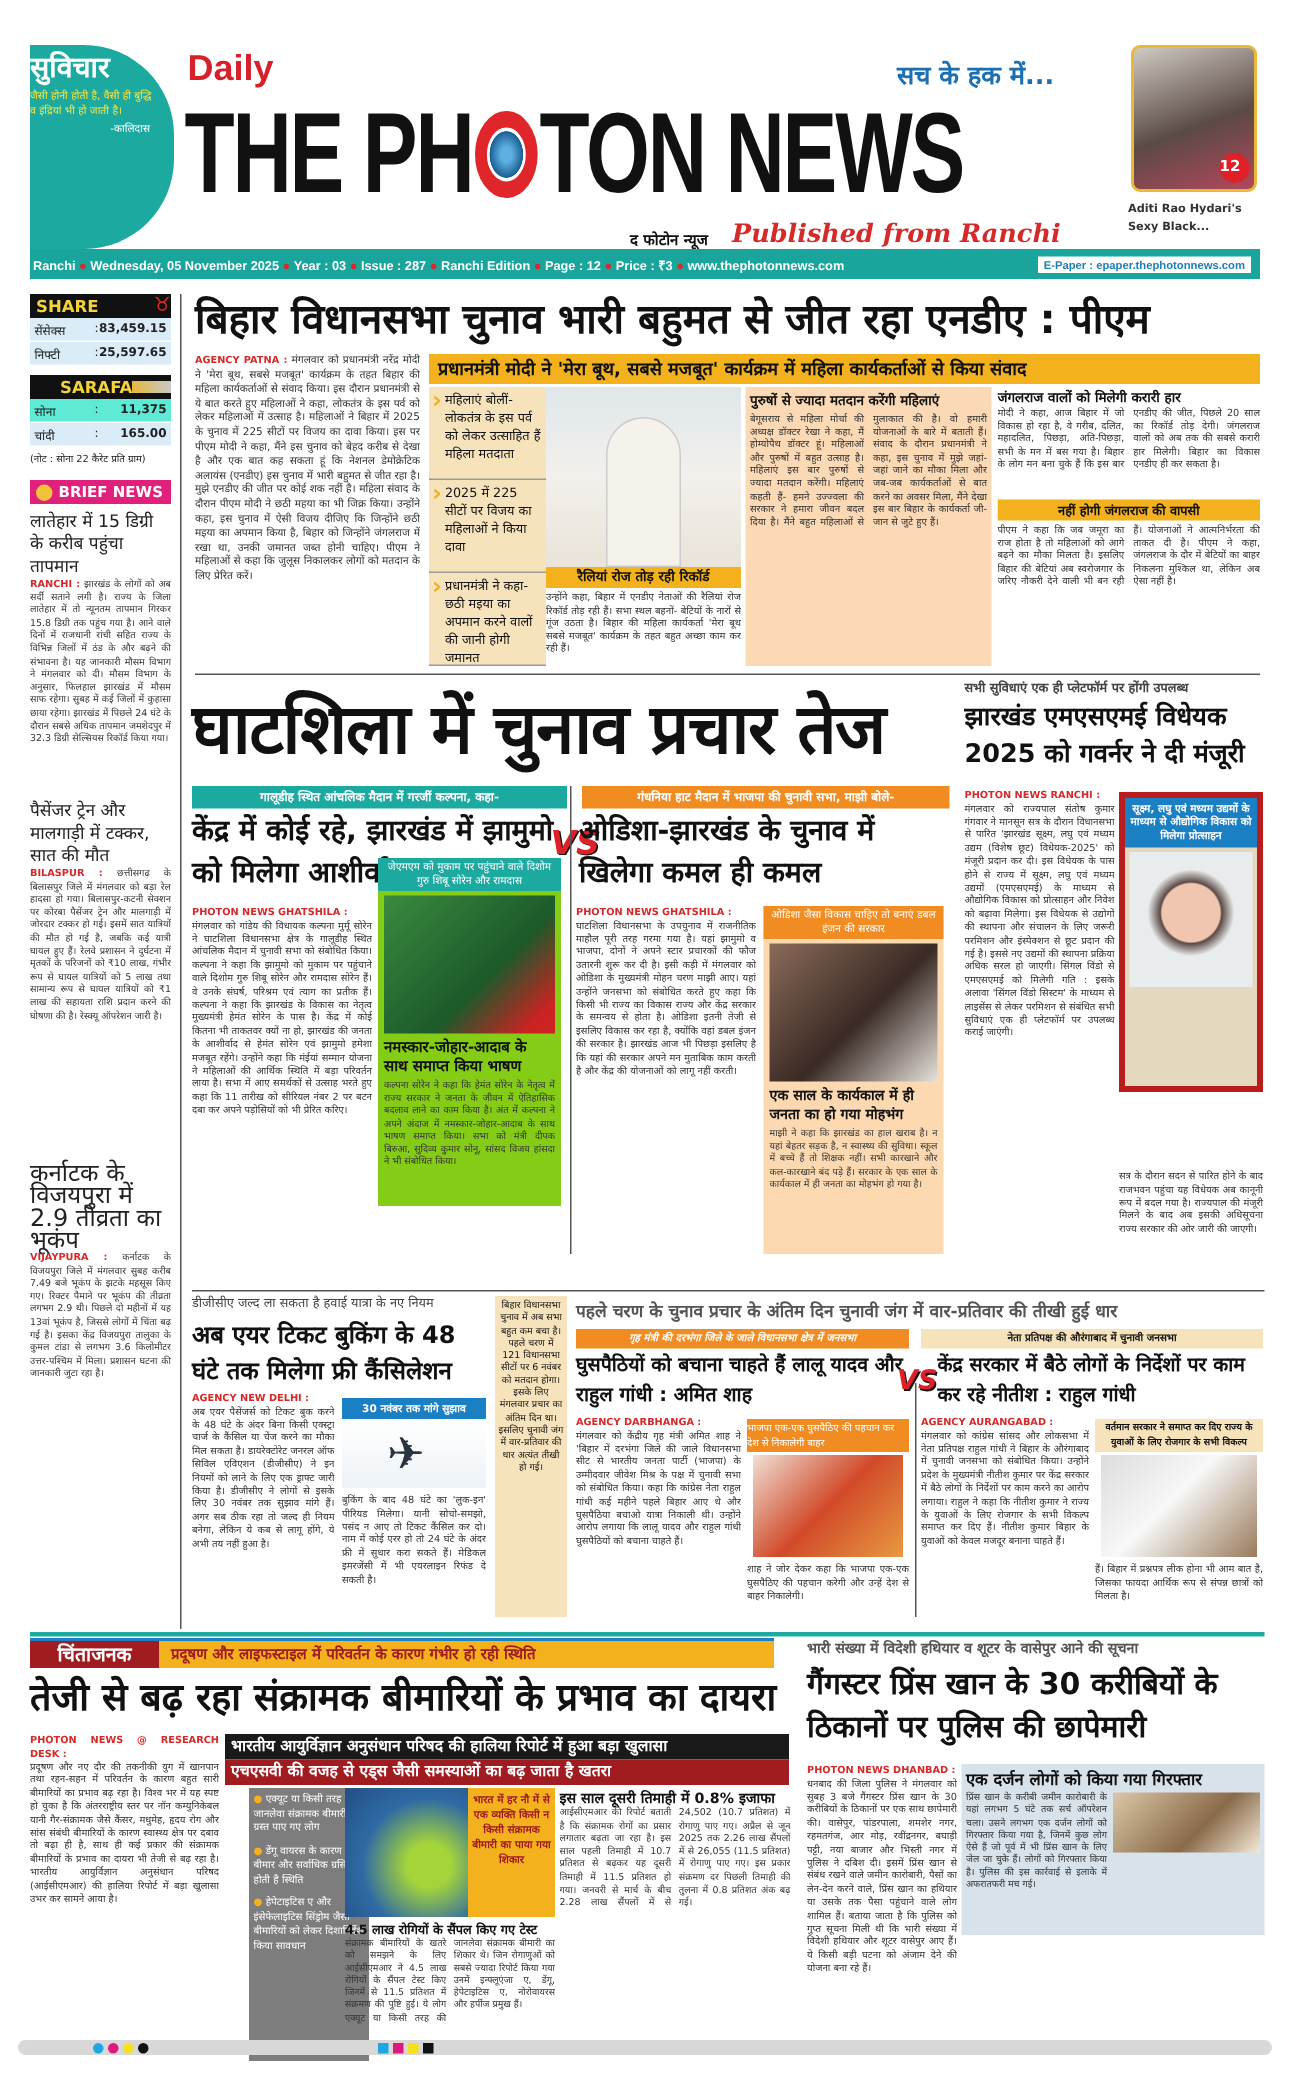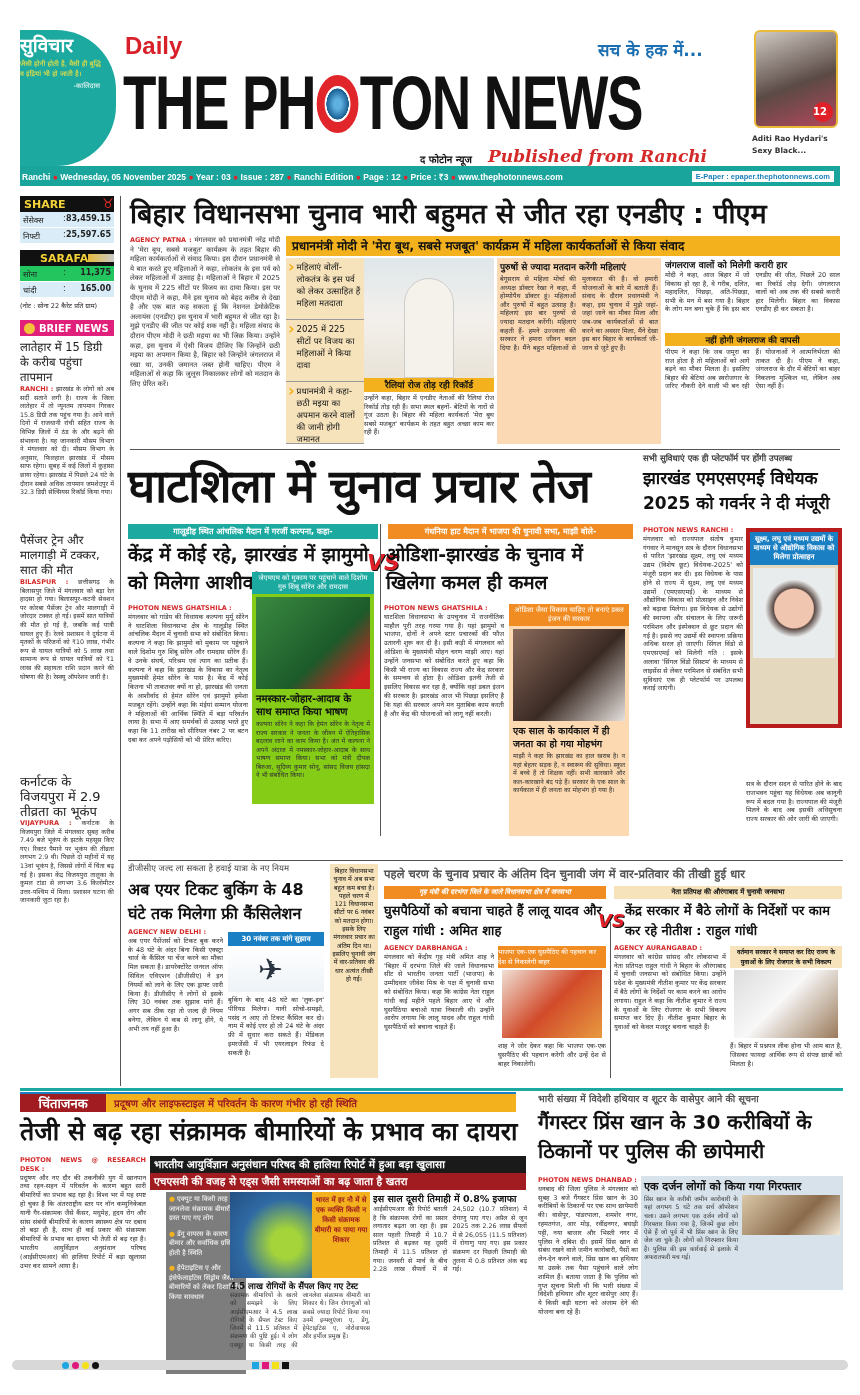--- a/index.html
+++ b/index.html
@@ -54,21 +54,21 @@
         <span style="width: 40px;">निफ्टी</span>
         <span>:</span>
         <span style="margin-left: auto; font-weight: bold;">25,597.65</span>
       </div>
     </div>
   <div style="background:#111;height:16px;display:flex;align-items:center;padding-left:20px;margin-top:6px">
     <span style="color:#f3d23a;font-weight:bold;font-size:11px">SARAFA</span>
     <span style="margin-left:auto;width:30px;height:8px;background:linear-gradient(90deg,#e5b93a,#c9c9c9)"></span>
   </div>
   <div id="sarafa-rows">
-      <div style="display: flex; font-size: 8px; background: #22c55e; border-bottom: 1px solid rgb(255, 255, 255); padding: 2px 3px; color: rgb(34, 34, 34); justify-content: flex-end;">
+      <div style="display: flex; font-size: 8px; background: #5eead4; border-bottom: 1px solid rgb(255, 255, 255); padding: 2px 3px; color: rgb(34, 34, 34); justify-content: flex-end;">
         <span style="width: 40px;">सोना</span>
         <span>:</span>
         <span style="margin-left: auto; font-weight: bold;">11,375</span>
       </div>
       <div style="display: flex; font-size: 8px; background: rgb(217, 236, 247); border-bottom: 1px solid rgb(255, 255, 255); padding: 2px 3px; color: rgb(34, 34, 34);">
         <span style="width: 40px;">चांदी</span>
         <span>:</span>
         <span style="margin-left: auto; font-weight: bold;">165.00</span>
       </div>
     </div>
@@ -81,21 +81,21 @@
 <div class="abs" id="briefs" style="left:20px;top:340px;width:94px">
     <div style="margin-bottom: 6px;">
       <div style="font-size: 11.5px; line-height: 15px; color: rgb(34, 34, 34);">लातेहार में 15 डिग्री के करीब पहुंचा तापमान</div>
       <div class="body-text" style="font-size: 6.3px; line-height: 8.6px; height: 142px; overflow: hidden;"><span class="dateline">RANCHI : </span><span>झारखंड के लोगों को अब सर्दी सताने लगी है। राज्य के जिला लातेहार में तो न्यूनतम तापमान गिरकर 15.8 डिग्री तक पहुंच गया है। आने वाले दिनों में राजधानी रांची सहित राज्य के विभिन्न जिलों में ठंड के और बढ़ने की संभावना है। यह जानकारी मौसम विभाग ने मंगलवार को दी। मौसम विभाग के अनुसार, फिलहाल झारखंड में मौसम साफ रहेगा। सुबह में कई जिलों में कुहासा छाया रहेगा। झारखंड में पिछले 24 घंटे के दौरान सबसे अधिक तापमान जमशेदपुर में 32.3 डिग्री सेल्सियस रिकॉर्ड किया गया।</span></div>
     </div>
     <div style="margin-bottom: 6px;">
       <div style="font-size: 11.5px; line-height: 15px; color: rgb(34, 34, 34);">पैसेंजर ट्रेन और मालगाड़ी में टक्कर, सात की मौत</div>
       <div class="body-text" style="font-size: 6.3px; line-height: 8.6px; height: 190px; overflow: hidden;"><span class="dateline">BILASPUR : </span><span>छत्तीसगढ़ के बिलासपुर जिले में मंगलवार को बड़ा रेल हादसा हो गया। बिलासपुर-कटनी सेक्शन पर कोरबा पैसेंजर ट्रेन और मालगाड़ी में जोरदार टक्कर हो गई। इसमें सात यात्रियों की मौत हो गई है, जबकि कई यात्री घायल हुए हैं। रेलवे प्रशासन ने दुर्घटना में मृतकों के परिजनों को ₹10 लाख, गंभीर रूप से घायल यात्रियों को 5 लाख तथा सामान्य रूप से घायल यात्रियों को ₹1 लाख की सहायता राशि प्रदान करने की घोषणा की है। रेस्क्यू ऑपरेशन जारी है।</span></div>
     </div>
     <div style="margin-bottom: 6px;">
-      <div style="font-size: 13px; line-height: 15px; color: rgb(34, 34, 34);">कर्नाटक के विजयपुरा में 2.9 तीव्रता का भूकंप</div>
+      <div style="font-size: 16px; line-height: 15px; color: rgb(34, 34, 34);">कर्नाटक के विजयपुरा में 2.9 तीव्रता का भूकंप</div>
       <div class="body-text" style="font-size: 6.3px; line-height: 8.6px; height: 125px; overflow: hidden;"><span class="dateline">VIJAYPURA : </span><span>कर्नाटक के विजयपुरा जिले में मंगलवार सुबह करीब 7.49 बजे भूकंप के झटके महसूस किए गए। रिक्टर पैमाने पर भूकंप की तीव्रता लगभग 2.9 थी। पिछले दो महीनों में यह 13वां भूकंप है, जिससे लोगों में चिंता बढ़ गई है। इसका केंद्र विजयपुरा तालुका के कुमल टांडा से लगभग 3.6 किलोमीटर उत्तर-पश्चिम में मिला। प्रशासन घटना की जानकारी जुटा रहा है।</span></div>
     </div>
   </div>
 <div class="abs rule" style="left:120px;top:196px;width:1px;height:890px"></div>
 
 <div class="abs hl" style="left:130px;top:196px;width:710px;font-size:27px;line-height:36px;white-space:nowrap">बिहार विधानसभा चुनाव भारी बहुमत से जीत रहा एनडीए : पीएम</div>
 <div class="abs body-text" style="left:130px;top:236px;width:150px;height:190px;overflow:hidden">
   <span class="dateline">AGENCY PATNA :</span>
   <span>मंगलवार को प्रधानमंत्री नरेंद्र मोदी ने 'मेरा बूथ, सबसे मजबूत' कार्यक्रम के तहत बिहार की महिला कार्यकर्ताओं से संवाद किया। इस दौरान प्रधानमंत्री से ये बात करते हुए महिलाओं ने कहा, लोकतंत्र के इस पर्व को लेकर महिलाओं में उत्साह है। महिलाओं ने बिहार में 2025 के चुनाव में 225 सीटों पर विजय का दावा किया। इस पर पीएम मोदी ने कहा, मैंने इस चुनाव को बेहद करीब से देखा है और एक बात कह सकता हूं कि नेशनल डेमोक्रेटिक अलायंस (एनडीए) इस चुनाव में भारी बहुमत से जीत रहा है। मुझे एनडीए की जीत पर कोई शक नहीं है। महिला संवाद के दौरान पीएम मोदी ने छठी महया का भी जिक्र किया। उन्होंने कहा, इस चुनाव में ऐसी विजय दीजिए कि जिन्होंने छठी मइया का अपमान किया है, बिहार को जिन्होंने जंगलराज में रखा था, उनकी जमानत जब्त होनी चाहिए। पीएम ने महिलाओं से कहा कि जुलूस निकालकर लोगों को मतदान के लिए प्रेरित करें।</span>
 </div>

